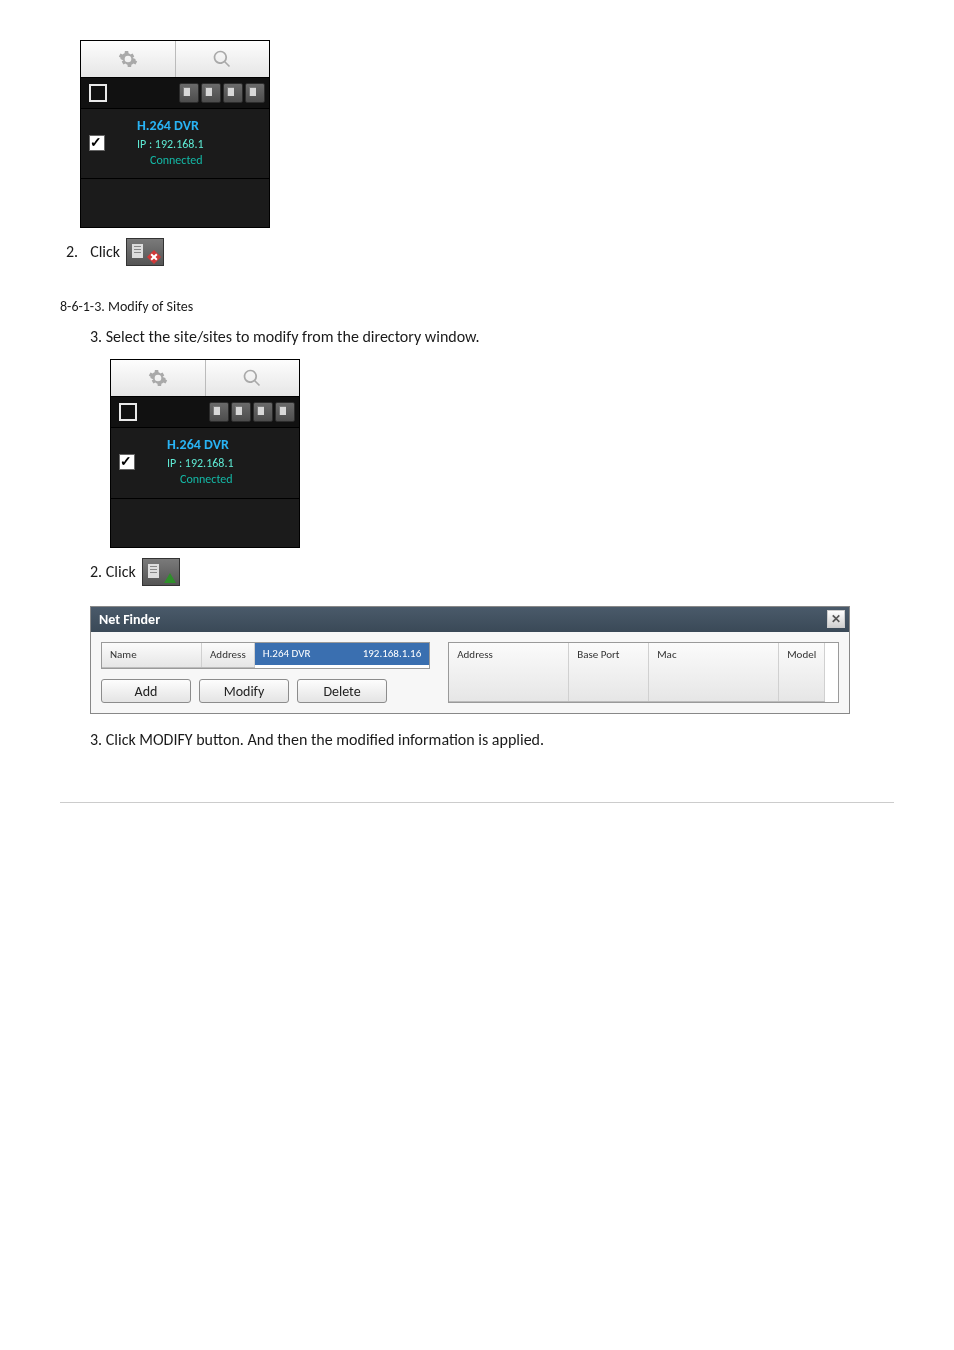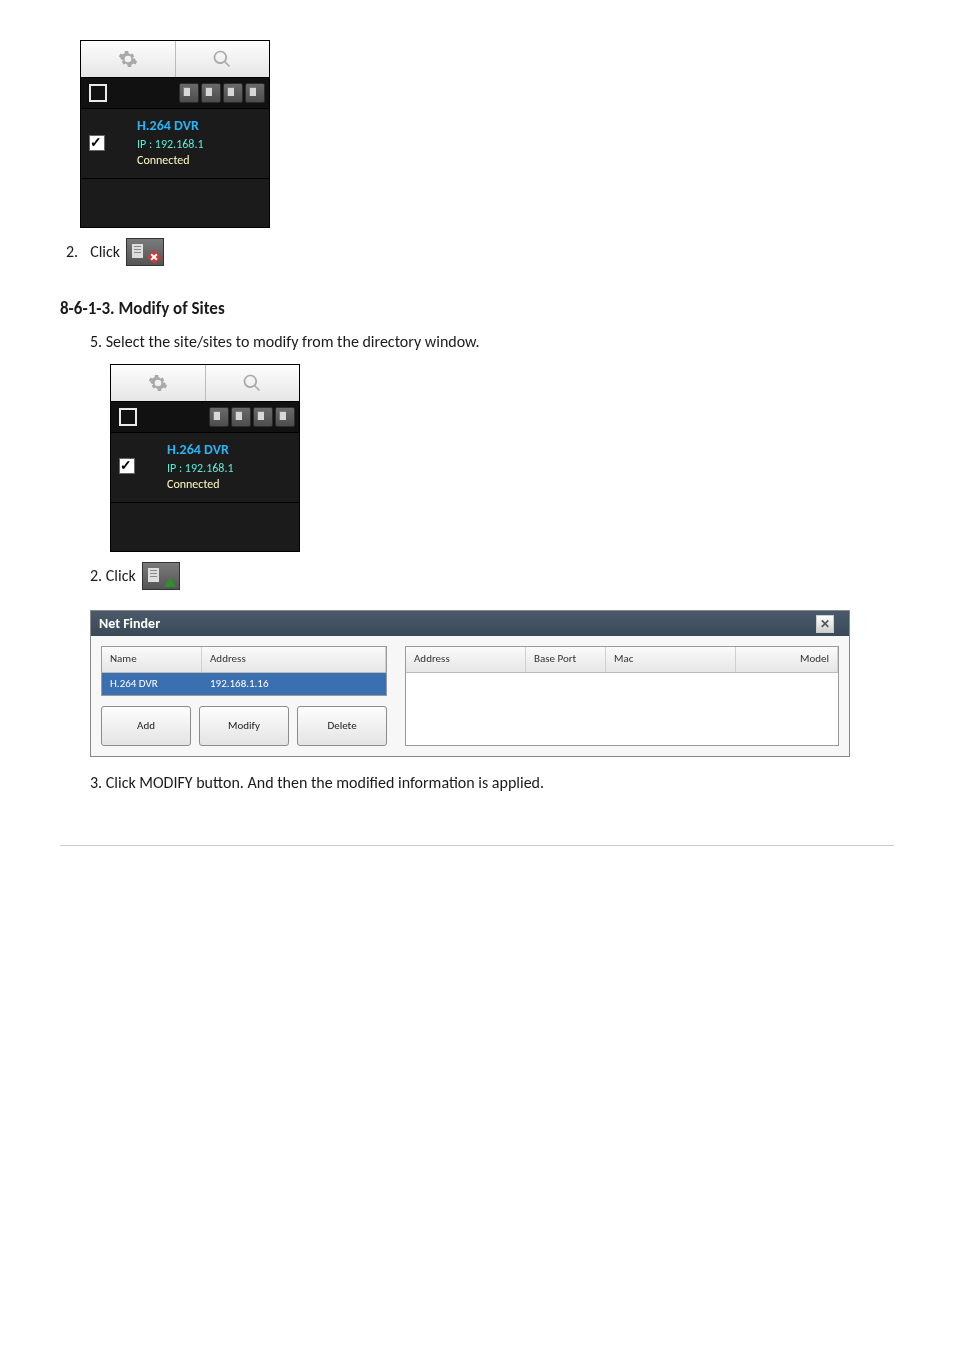--- a/index.html
+++ b/index.html
@@ -98,21 +98,21 @@
     content: "✓";
     position: absolute;
     top: -4px; left: 0px;
     font-size: 14px;
     color: #000;
     font-weight: bold;
   }
   .site-panel .info { font-size: 12px; line-height: 1.35; margin-left: 22px; }
   .site-panel .info .dvr   { color: #29b3f4; font-size: 14px; font-weight: bold; }
   .site-panel .info .ip    { color: #5eead4; }
-  .site-panel .info .stat  { color: #fef9c3; }
+  .site-panel .info .stat  { color: #14b8a6; margin-left: 13px; }
   .site-panel .spacer { height: 48px; }
 
   
   .line {
     display: flex;
     align-items: center;
     margin: 4px 0 20px 0;
   }
   .line .num { margin-right: 12px; margin-left: 6px; }
   .iconbtn {
@@ -150,40 +150,40 @@
 
   .iconbtn.finder .badge {
     position:absolute; right:3px; bottom:2px;
     width:0; height:0;
     border-left:6px solid transparent;
     border-right:6px solid transparent;
     border-bottom:10px solid #2f8f2b;
   }
 
   .heading {
-    font-weight: 700;
-    font-size: 17px;
+    font-weight: 400;
+    font-size: 14px;
     margin: 30px 0 8px 0;
   }
   .sub { margin-left: 30px; margin-bottom: 10px; }
 
   
   .netfinder {
     width: 760px;
     margin: 10px 0 14px 30px;
     border: 1px solid #888;
     background: #f7f7f7;
     box-sizing: border-box;
   }
   .nf-title {
     display:flex; align-items:center;
     background: linear-gradient(#4a5a6a, #3a4957);
     color:#fff;
     font-weight:bold;
-    padding: 2px 15px 2px 8px;
+    padding: 2px 4px 2px 8px;
     font-size: 14px;
   }
   .nf-title .x {
     margin-left:auto;
     width:16px; height:16px;
     border:1px solid #ccc;
     display:flex; align-items:center; justify-content:center;
     font-size:12px; line-height:1;
     background: linear-gradient(#fefefe,#d0d0d0);
     color:#555;
@@ -194,21 +194,21 @@
     gap: 18px;
   }
   .nf-col { display:flex; flex-direction:column; }
   .nf-left  { flex: 0 0 230px; }
   .nf-right { flex: 1; }
   .nf-grid {
     flex:1;
     background:#fff;
     border:1px solid #9a9a9a;
     font-size: 11px;
-    display:flex; flex-direction:column;
+    display:flex; flex-direction:row;
     height: 360px;
   }
   .nf-head {
     display:flex;
     background: linear-gradient(#fbfbfb,#e6e6e6);
     border-bottom:1px solid #bcbcbc;
     color:#333;
   }
   .nf-head div {
     padding: 4px 8px;
@@ -231,27 +231,27 @@
   .nf-row div { padding: 3px 8px; box-sizing:border-box; }
   .nf-btns {
     display:flex;
     gap:8px;
     margin-top:10px;
   }
   .nf-btns .spacer { flex:1; }
   .winbtn {
     min-width: 68px;
     height: 22px;
-    font-size: 11px;
+    font-size: 14px;
     background: linear-gradient(#fdfdfd,#e4e4e4);
     border: 1px solid #8c8c8c;
     border-radius: 3px;
     display:flex; align-items:center; justify-content:center;
     color:#222;
-    padding: 8px 10px;
+    padding: 0 10px;
   }
 
   hr.pgsep {
     margin-top: 50px;
     border: none;
     border-top: 1px solid #ccc;
   }
 </style>
 </head>
 <body>
@@ -292,21 +292,21 @@
 <div class="line">
   <span class="num">2.</span>
   <span>Click</span>
   <span class="iconbtn delete">
     <span class="doc"></span>
     <span class="badge"></span>
   </span>
 </div>
 
 <div class="heading">8-6-1-3. Modify of Sites</div>
-<div class="sub">5. Select the site/sites to modify from the directory window.</div>
+<div class="sub">3. Select the site/sites to modify from the directory window.</div>
 
 <div class="site-panel" style="margin-left:50px;">
   <div class="tabs">
     <div class="tab">
       <svg viewBox="0 0 24 24">
           <path d="M12 8a4 4 0 1 0 0 8 4 4 0 0 0 0-8zm9 4a9 9 0 0 1-.11 1.39l2.11 1.65-2 3.46-2.49-1a8.9 8.9 0 0 1-2.4 1.39l-.38 2.65h-4l-.38-2.65a8.9 8.9 0 0 1-2.4-1.39l-2.49 1-2-3.46 2.11-1.65A9 9 0 0 1 3 12a9 9 0 0 1 .11-1.39L1 8.96l2-3.46 2.49 1a8.9 8.9 0 0 1 2.4-1.39L8.27 2.5h4l.38 2.65a8.9 8.9 0 0 1 2.4 1.39l2.49-1 2 3.46-2.11 1.65A9 9 0 0 1 21 12z"></path>
         </svg>
     </div>
     <div class="tab">
       <svg viewBox="0 0 24 24">

